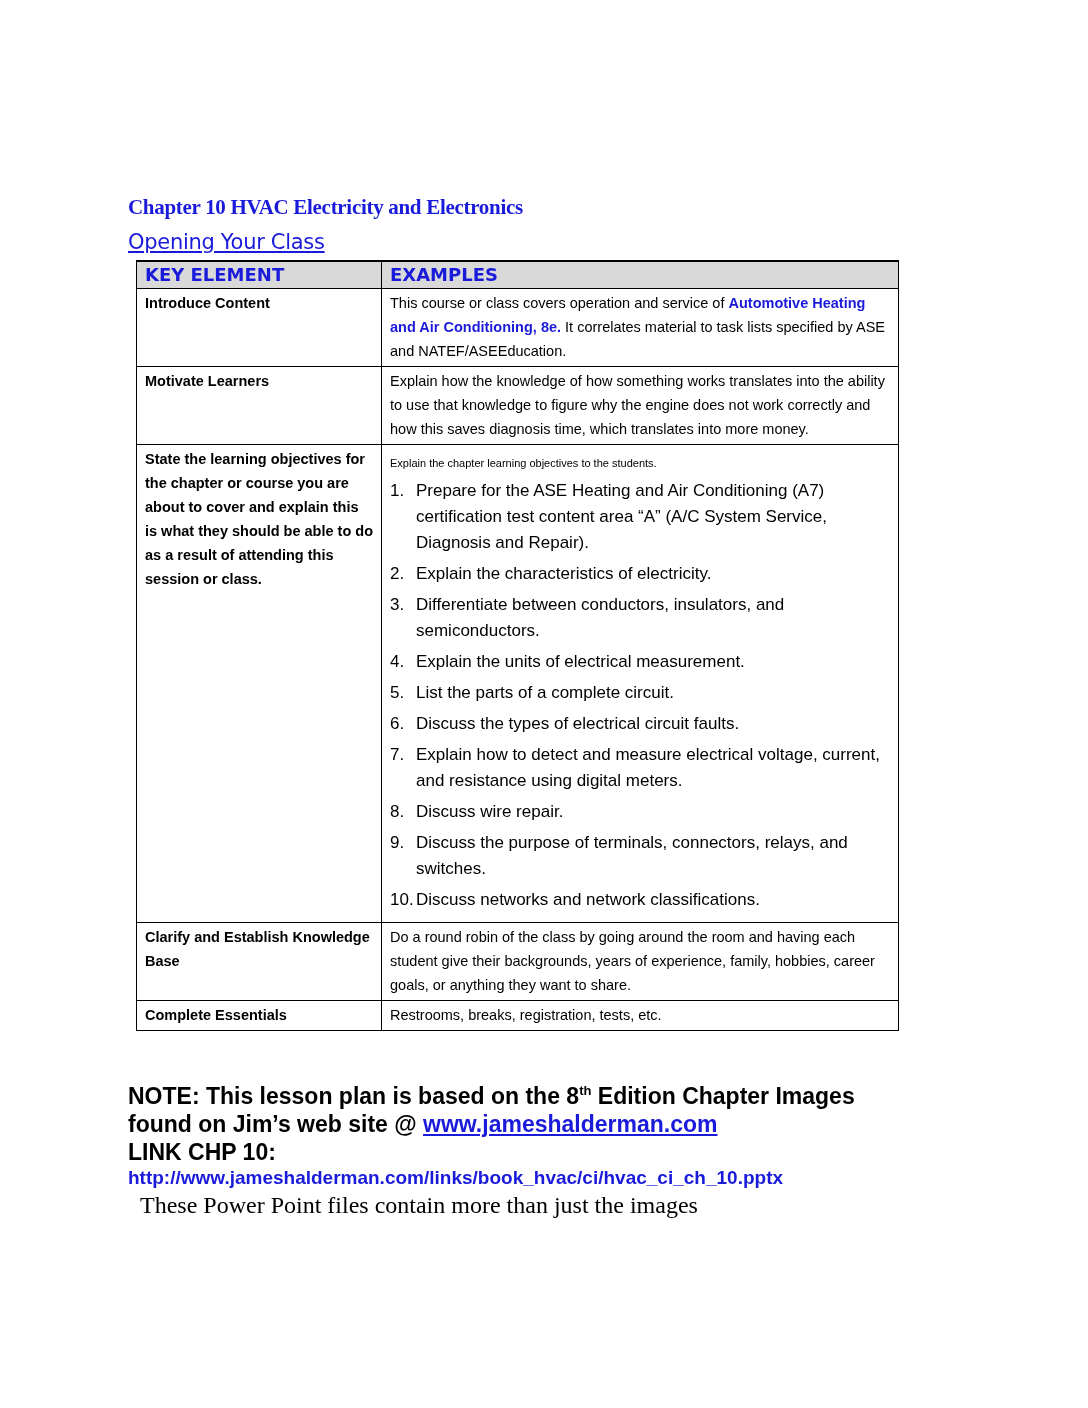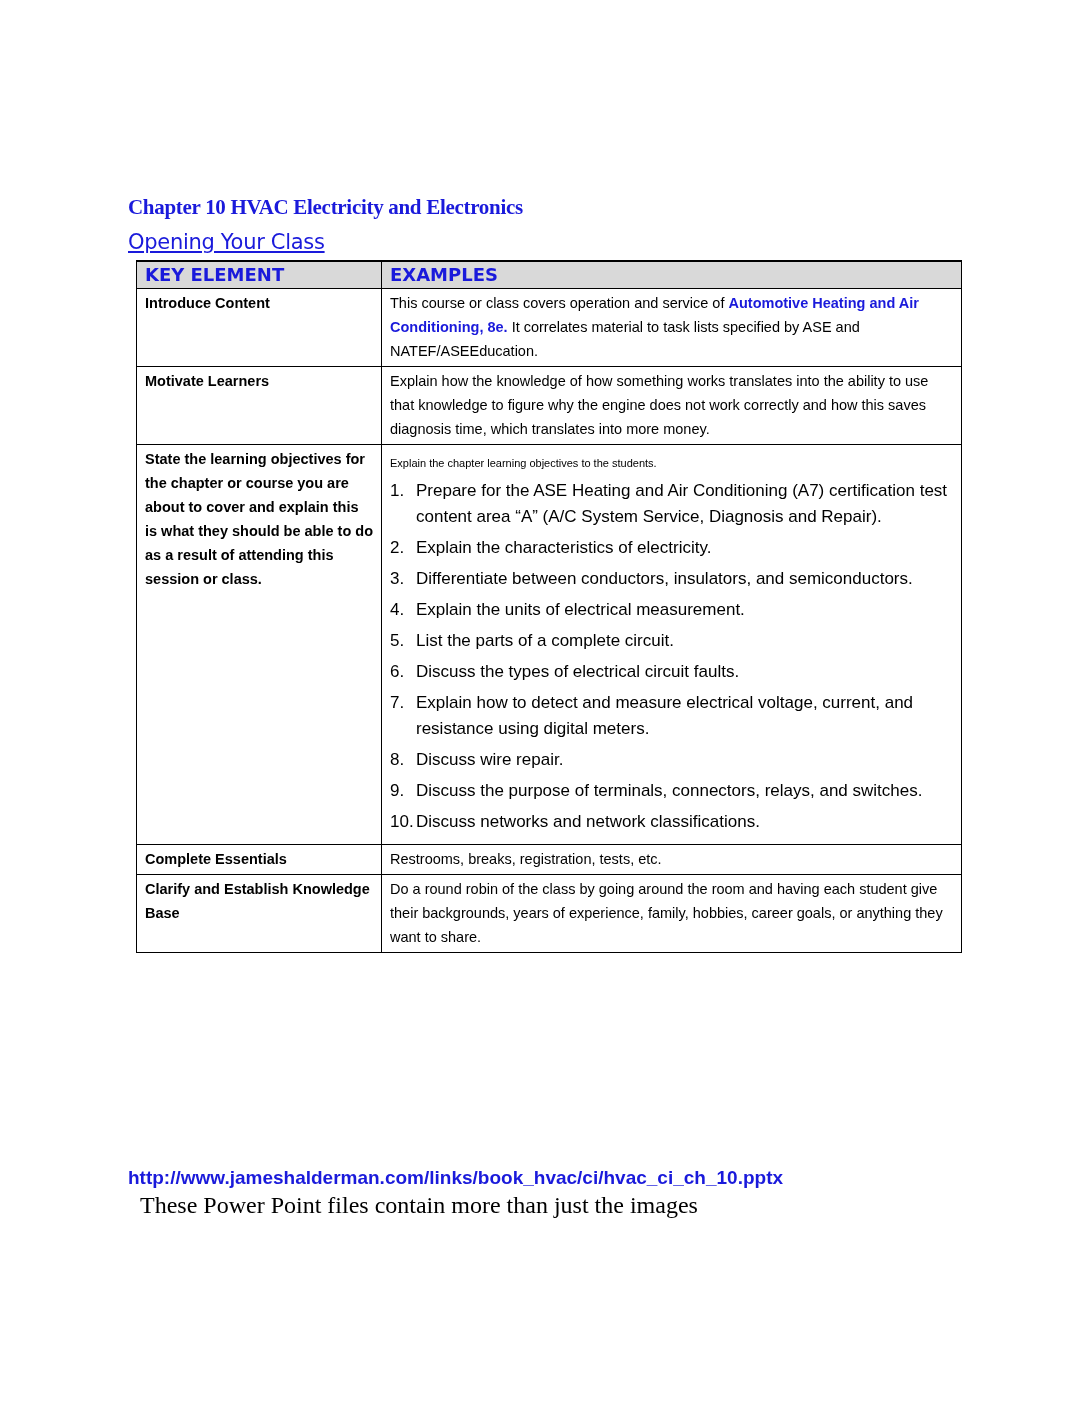--- a/index.html
+++ b/index.html
@@ -1,21 +1,21 @@
 <!DOCTYPE html>
 <html><head>
 <meta charset="utf-8">
 <style>
   html, body { margin: 0; padding: 0; background: #ffffff; }
   body { width: 1088px; height: 1408px; position: relative; overflow: hidden; font-family: "DejaVu Sans", sans-serif; color: #000; }
   .page { position: absolute; left: 0; top: 0; width: 1088px; height: 1408px; }
   .title1 { position: absolute; left: 128px; top: 148px; font-family: "DejaVu Sans", sans-serif; font-weight: bold; font-size: 25px; color: #1a1adb; letter-spacing: -0.3px; white-space: nowrap; }
   .title2 { position: absolute; left: 128px; top: 195px; font-family: Liberation Serif, serif; font-weight: bold; font-size: 21px; color: #1a1adb; letter-spacing: -0.3px; white-space: nowrap; }
   .title3 { position: absolute; left: 128px; top: 230px; font-family: "DejaVu Sans", sans-serif; font-weight: normal; font-size: 21px; color: #1a1adb; text-decoration: underline; letter-spacing: -0.3px; white-space: nowrap; }
-  table.plan { position: absolute; left: 136px; top: 260px; width: 826px; border-collapse: collapse; font-family: "Liberation Sans", sans-serif; }
+  table.plan { position: absolute; left: 136px; top: 260px; width: 763px; border-collapse: collapse; font-family: "Liberation Sans", sans-serif; }
   table.plan td, table.plan th { border: 1px solid #000; vertical-align: top; padding: 2px 8px 3px 8px; text-align: left; }
   table.plan th { background: #d9d9d9; color: #1a1adb; font-family: "DejaVu Sans", sans-serif; font-weight: bold; font-size: 18px; padding: 2px 8px 0 8px; height: 24px; border-top: 2px solid #000; }
   table.plan td.key { width: 228px; font-weight: bold; font-size: 14.5px; line-height: 24px; padding-left: 8px; margin-left: 28px; }
   table.plan td.ex { font-size: 14.5px; line-height: 24px; padding-left: 8px; }
   .hl { color: #1a1adb; font-weight: bold; }
   .obj-intro { font-size: 11px; line-height: 24px; margin-top: 4px; }
   ol.objectives { list-style: none; margin: 3px 0 6px 0; padding: 0; }
   ol.objectives li { font-size: 17px; line-height: 26px; margin-bottom: 5px; padding-left: 26px; text-indent: -26px; }
   ol.objectives li .num { display: inline-block; width: 26px; text-indent: 0; }
   .row-sep-thick td { border-top: 2px solid #000; }
@@ -60,25 +60,30 @@
             <li><span class="num">5.</span><span>List the parts of a complete circuit.</span></li>
             <li><span class="num">6.</span><span>Discuss the types of electrical circuit faults.</span></li>
             <li><span class="num">7.</span><span>Explain how to detect and measure electrical voltage, current, and resistance using digital meters.</span></li>
             <li><span class="num">8.</span><span>Discuss wire repair.</span></li>
             <li><span class="num">9.</span><span>Discuss the purpose of terminals, connectors, relays, and switches.</span></li>
             <li><span class="num">10.</span><span>Discuss networks and network classifications.</span></li>
           </ol>
         </td>
       </tr>
       <tr>
+        <td class="key">Clarify and Establish Knowledge Base</td>
+        <td class="ex">Do a round robin of the class by going around the room and having each student give their backgrounds, years of experience, family, hobbies, career goals, or anything they want to share.</td>
+      </tr>
+      <tr>
         <td class="key">Complete Essentials</td>
         <td class="ex">Restrooms, breaks, registration, tests, etc.</td>
-      </tr>
-      <tr>
-        <td class="key">Clarify and Establish Knowledge Base</td>
-        <td class="ex">Do a round robin of the class by going around the room and having each student give their backgrounds, years of experience, family, hobbies, career goals, or anything they want to share.</td>
       </tr>
     </tbody>
   </table>
 
+  <div class="note">
+    <div><span>NOTE: This lesson plan is based on the 8</span><sup>th</sup><span> Edition Chapter Images</span></div>
+    <div><span>found on Jim’s web site @ </span><a class="link">www.jameshalderman.com</a></div>
+    <div>LINK CHP 10:</div>
+  </div>
   <a class="linkline">http://www.jameshalderman.com/links/book_hvac/ci/hvac_ci_ch_10.pptx</a>
   <div class="footer">These Power Point files contain more than just the images</div>
 </div>
 
 </body></html>

